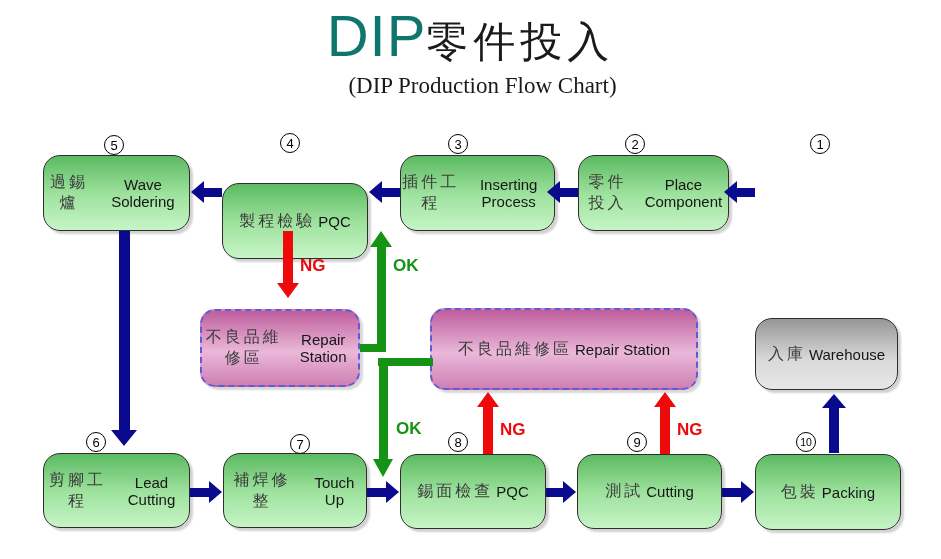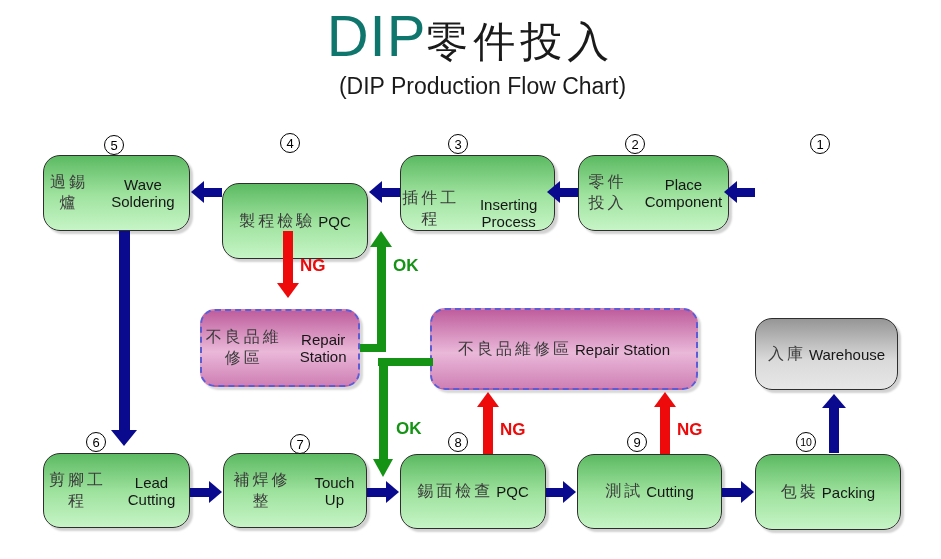--- a/index.html
+++ b/index.html
@@ -2,21 +2,21 @@
 <html><head>
 <meta charset="utf-8">
 <style>
   html,body{margin:0;padding:0;background:#fff;}
   #stage{position:relative;width:941px;height:559px;background:#fff;overflow:hidden;
          font-family:"Liberation Sans",sans-serif;}
   
   .title-wrap{position:absolute;top:2px;left:0;width:941px;text-align:center;}
   .title-latin{font-family:"Liberation Sans",sans-serif;font-size:58px;color:#0f766e;letter-spacing:1px;}
   .title-zh{font-family:"DejaVu Serif","Liberation Serif",serif;font-size:42px;color:#1a1a1a;letter-spacing:5px;}
-  .subtitle{font-family:Liberation Sans, sans-serif;font-size:23px;color:#1a1a1a;margin-top:3px;margin-left:24px;}
+  .subtitle{font-family:Liberation Serif, serif;font-size:23px;color:#1a1a1a;margin-top:3px;margin-left:24px;}
   
   .node{position:absolute;display:flex;flex-direction:row;align-items:center;justify-content:center;
         gap:3px;box-sizing:border-box;text-align:center;}
   .node.process{background:linear-gradient(180deg,#5cba62 0%,#9ee29e 52%,#c6f4c6 100%);
         border:1px solid #2e2e2e;border-radius:17px;box-shadow:3px 3px 2px #d2d2d2;}
   .node.repair{background:linear-gradient(180deg,#bf5e9d 0%,#eab8d9 55%,#cf80b5 100%);
         border:2px dashed #5c5cd8;border-radius:15px;box-shadow:3px 3px 2px #d8d8d8;}
   .node.warehouse{background:linear-gradient(180deg,#969696 0%,#d9d9d9 58%,#e7e7e7 100%);
         border:1px solid #2e2e2e;border-radius:17px;box-shadow:3px 3px 2px #d2d2d2;}
   .zh{font-family:"DejaVu Serif","Liberation Serif",serif;font-size:16px;color:#3c3c3c;letter-spacing:3px;}
@@ -39,21 +39,21 @@
       <span class="title-latin">DIP</span><span class="title-zh">零件投入</span>
     </div>
     <div class="subtitle">(DIP Production Flow Chart)</div>
   </div>
     <div class="num" style="left: 810px; top: 134px; font-size: 13px;">1</div>
     <div class="node process" style="left: 578px; top: 155px; width: 151px; height: 76px;">
       <div class="zh">零件投入</div>
       <div class="en">Place Component</div>
     </div>
     <div class="num" style="left: 625px; top: 134px; font-size: 13px;">2</div>
-    <div class="node process" style="left: 400px; top: 155px; width: 155px; height: 76px; align-items: flex-end;">
+    <div class="node process" style="left: 400px; top: 155px; width: 155px; height: 76px;">
       <div class="zh">插件工程</div>
       <div class="en">Inserting Process</div>
     </div>
     <div class="num" style="left: 448px; top: 134px; font-size: 13px;">3</div>
     <div class="node process" style="left: 222px; top: 155px; width: 146px; height: 76px; margin-top: 28px;">
       <div class="zh">製程檢驗</div>
       <div class="en">PQC</div>
     </div>
     <div class="num" style="left: 280px; top: 133px; font-size: 13px;">4</div>
     <div class="node process" style="left: 43px; top: 155px; width: 147px; height: 76px;">

